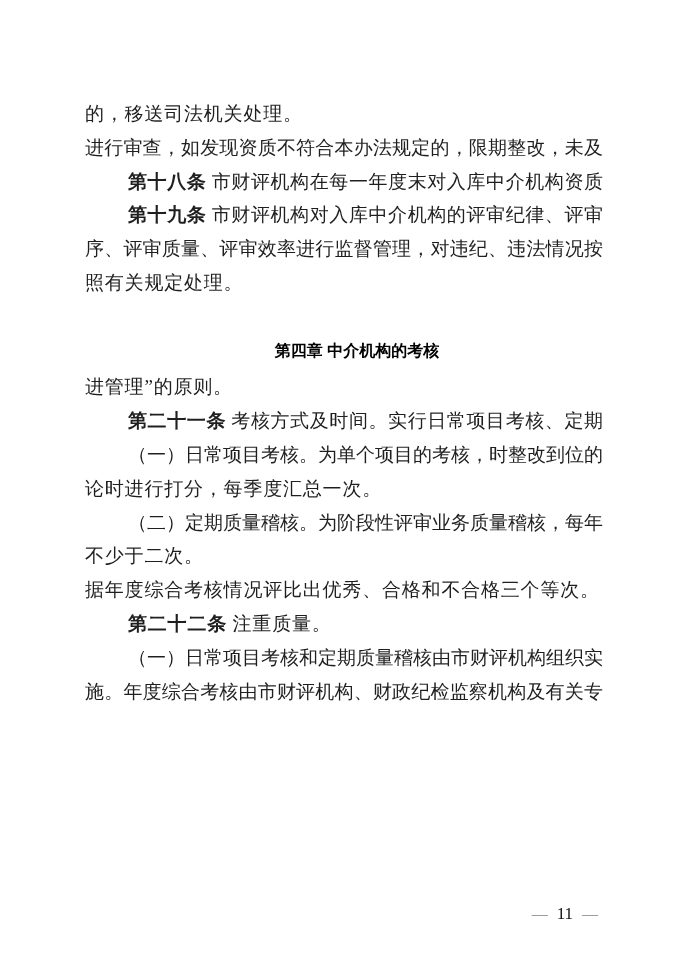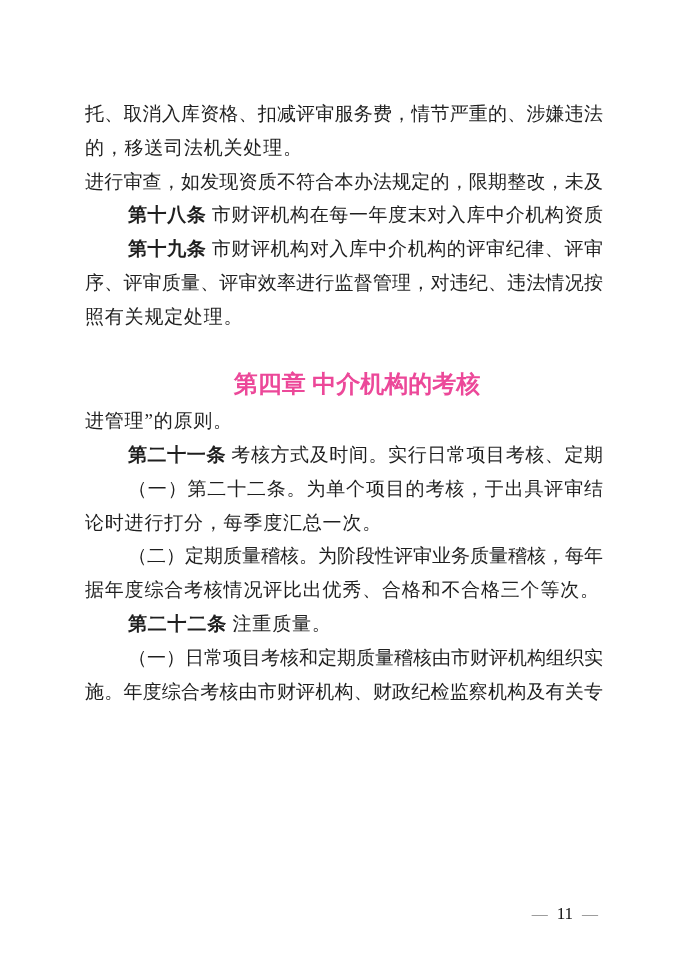--- a/index.html
+++ b/index.html
@@ -43,27 +43,27 @@
   .seg.bold {
     font-weight: 700;
     font-family: "Liberation Sans", "DejaVu Sans", sans-serif;
   }
   .blank-line {
     height: 33.8px;
   }
   .chapter-heading {
     height: 33.8px;
     line-height: 33.8px;
-    font-size: 24px;
+    font-size: 16px;
     font-weight: 700;
     font-family: "Liberation Sans", "DejaVu Sans", sans-serif;
     text-align: center;
     padding-left: 26px;
     margin-bottom: 3px;
-    color: #ec4899;
+    color: #000000;
   }
   .page-footer {
     position: absolute;
     top: 902px;
     right: 92px;
     display: flex;
     align-items: center;
     gap: 9px;
     font-size: 17px;
     line-height: 24px;
@@ -75,34 +75,34 @@
   .page-number {
     color: #101010;
     font-family: "Liberation Serif", "DejaVu Serif", serif;
   }
 </style>
 </head>
 <body>
 
 <div class="doc-page">
   <div class="doc-body">
-      <div class="text-line justify"><span class="seg">托、取消入库资格、扣减评审服务费，情节严重的、涉嫌违法</span></div>
       <div class="text-line"><span class="seg">的，移送司法机关处理。</span></div>
       <div class="text-line justify"><span class="seg">进行审查，如发现资质不符合本办法规定的，限期整改，未及</span></div>
       <div class="text-line justify indent"><span class="seg bold">第十八条</span><span class="seg"> 市财评机构在每一年度末对入库中介机构资质</span></div>
       <div class="text-line justify indent"><span class="seg bold">第十九条</span><span class="seg"> 市财评机构对入库中介机构的评审纪律、评审程</span></div>
       <div class="text-line justify"><span class="seg">序、评审质量、评审效率进行监督管理，对违纪、违法情况按</span></div>
       <div class="text-line"><span class="seg">照有关规定处理。</span></div>
       <div class="blank-line"></div>
       <div class="chapter-heading">第四章 中介机构的考核</div>
       <div class="text-line"><span class="seg">进管理”的原则。</span></div>
       <div class="text-line justify indent"><span class="seg bold">第二十一条</span><span class="seg"> 考核方式及时间。实行日常项目考核、定期稽</span></div>
-      <div class="text-line justify indent"><span class="seg">（一）第二十二条。为单个项目的考核，于出具评审结</span></div>
+      <div class="text-line justify indent"><span class="seg">（一）日常项目考核。为单个项目的考核，时整改到位的</span></div>
       <div class="text-line"><span class="seg">论时进行打分，每季度汇总一次。</span></div>
       <div class="text-line justify indent"><span class="seg">（二）定期质量稽核。为阶段性评审业务质量稽核，每年</span></div>
+      <div class="text-line"><span class="seg">不少于二次。</span></div>
       <div class="text-line"><span class="seg">据年度综合考核情况评比出优秀、合格和不合格三个等次。</span></div>
       <div class="text-line indent"><span class="seg bold">第二十二条</span><span class="seg"> 注重质量。</span></div>
       <div class="text-line justify indent"><span class="seg">（一）日常项目考核和定期质量稽核由市财评机构组织实</span></div>
       <div class="text-line justify"><span class="seg">施。年度综合考核由市财评机构、财政纪检监察机构及有关专</span></div>
     </div>
   <div class="page-footer">
     <span class="footer-dash">—</span>
     <span class="page-number">11</span>
     <span class="footer-dash">—</span>
   </div>

